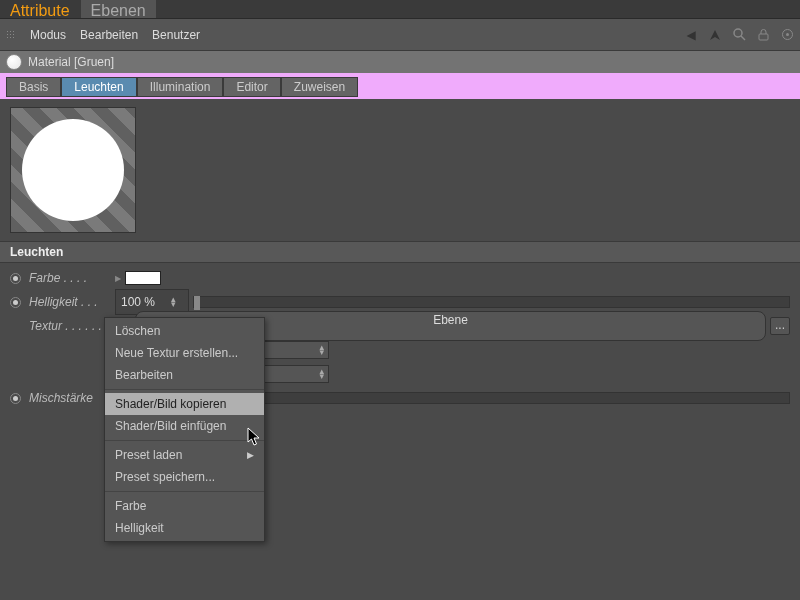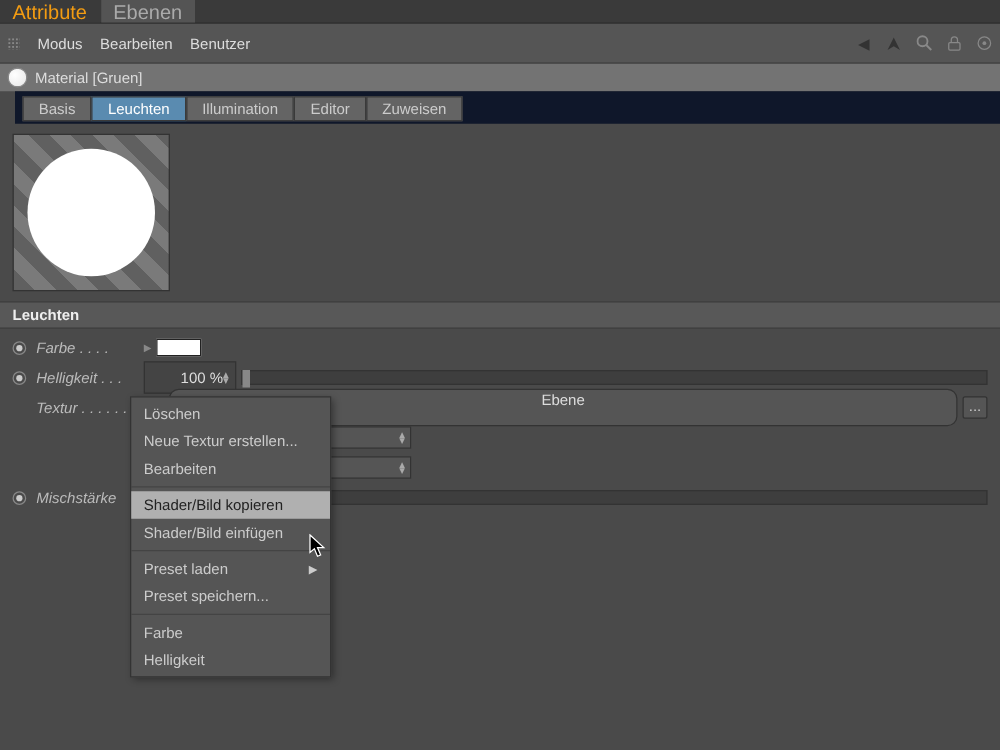--- a/index.html
+++ b/index.html
@@ -13,38 +13,38 @@
   .menu-left { display: flex; align-items: center; gap: 14px; }
   .menu-left .grip { width: 10px; height: 10px; background-image: radial-gradient(#888 1px, transparent 1px); background-size: 3px 3px; }
   .menu-item { color: #ddd; cursor: pointer; }
   .menu-right { display: flex; align-items: center; gap: 10px; }
   .icon { width: 14px; height: 14px; display: inline-flex; align-items: center; justify-content: center; color: #999; }
   
   .mat-header { display: flex; align-items: center; height: 22px; padding: 2px 6px; background: #737373; gap: 6px; }
   .mat-swatch { width: 16px; height: 16px; border-radius: 50%; background: radial-gradient(circle at 35% 35%, #fff, #e6e6e6); border: 1px solid #888; }
   .mat-name { color: #ddd; }
   
-  .channel-tabs { display: flex; background: #0f172a; padding: 4px 6px 2px; gap: 0; margin-left: 12px; }
+  .channel-tabs { display: flex; background: #f0abfc; padding: 4px 6px 2px; gap: 0; }
   .ch-tab { padding: 2px 12px; background: #646464; color: #ccc; border: 1px solid #3a3a3a; cursor: pointer; }
   .ch-tab.active { background: #5a8bb0; color: #fff; }
   
   .preview-area { padding: 8px 10px; }
   .preview { width: 126px; height: 126px; border: 1px solid #333; background: repeating-linear-gradient(45deg, #606060 0 12px, #7a7a7a 12px 24px); position: relative; }
   .preview-ball { position: absolute; left: 50%; top: 50%; transform: translate(-50%,-50%); width: 102px; height: 102px; border-radius: 50%; background: #fff; }
   
   .section-head { background: #585858; color: #eee; font-weight: bold; padding: 3px 10px; border-top: 1px solid #3a3a3a; border-bottom: 1px solid #3a3a3a; }
   
   .props { padding: 3px 10px; }
   .prow { display: flex; align-items: center; height: 24px; gap: 4px; }
   .radio { width: 11px; height: 11px; border: 1px solid #888; border-radius: 50%; margin-right: 4px; background: #4a4a4a; }
   .radio.on::after { content:''; display:block; width:5px; height:5px; background:#ccc; border-radius:50%; margin:2px; }
   .plabel { width: 82px; color: #bbb; white-space: nowrap; overflow: hidden; font-style: italic; }
   .dots { overflow: hidden; }
   .colorbox { width: 36px; height: 14px; background: #fff; border: 1px solid #222; }
-  .numfield { width: 74px; height: 16px; background: #444; border: 1px solid #333; color: #ddd; padding: 12px 5px; display: flex; align-items: center; justify-content: flex-end; }
+  .numfield { width: 74px; height: 16px; background: #444; border: 1px solid #333; color: #ddd; padding: 12px 5px; display: flex; align-items: center; justify-content: flex-start; gap: 16px; }
   .spin { font-size: 9px; color: #aaa; line-height: 5px; }
   .slider { flex: 1; height: 12px; background: #3e3e3e; border: 1px solid #333; position: relative; }
   .slider .knob { position: absolute; left: 0; top: -1px; width: 6px; height: 14px; background: #888; }
   
   .tex-btn { width: 16px; height: 16px; background: #555; border: 1px solid #333; color: #aaa; font-size: 8px; display:flex; align-items:center; justify-content:center; cursor: pointer; }
   .texfield { flex: 1; height: 30px; background: #555; border: 1px solid #333; color: #ddd; text-align: center; line-height: 16px; border-radius: 8px; }
   .dotsbtn { width: 20px; height: 18px; background: #555; border: 1px solid #333; color: #ccc; text-align: center; line-height: 14px; cursor:pointer; border-radius: 2px;}
   
   .hidden-field { width: 212px; height: 18px; background: #555; border: 1px solid #333; display:flex; align-items:center; justify-content:flex-end; padding-right: 4px; color:#999; }
   .wide-field { flex:1; height: 18px; background: #555; border: 1px solid #333; border-radius: 8px; }

